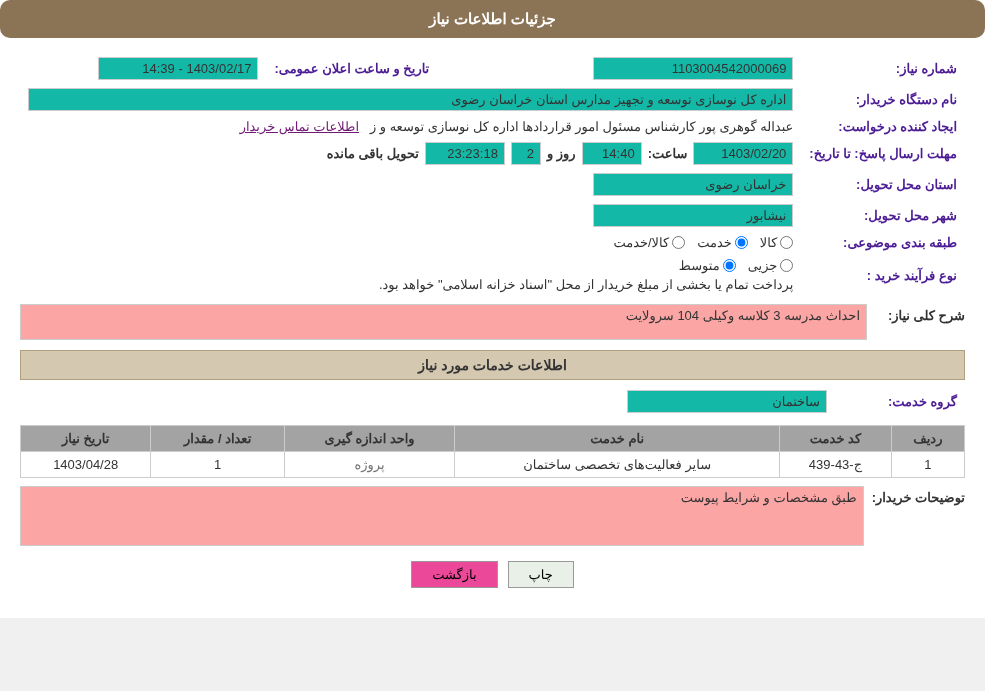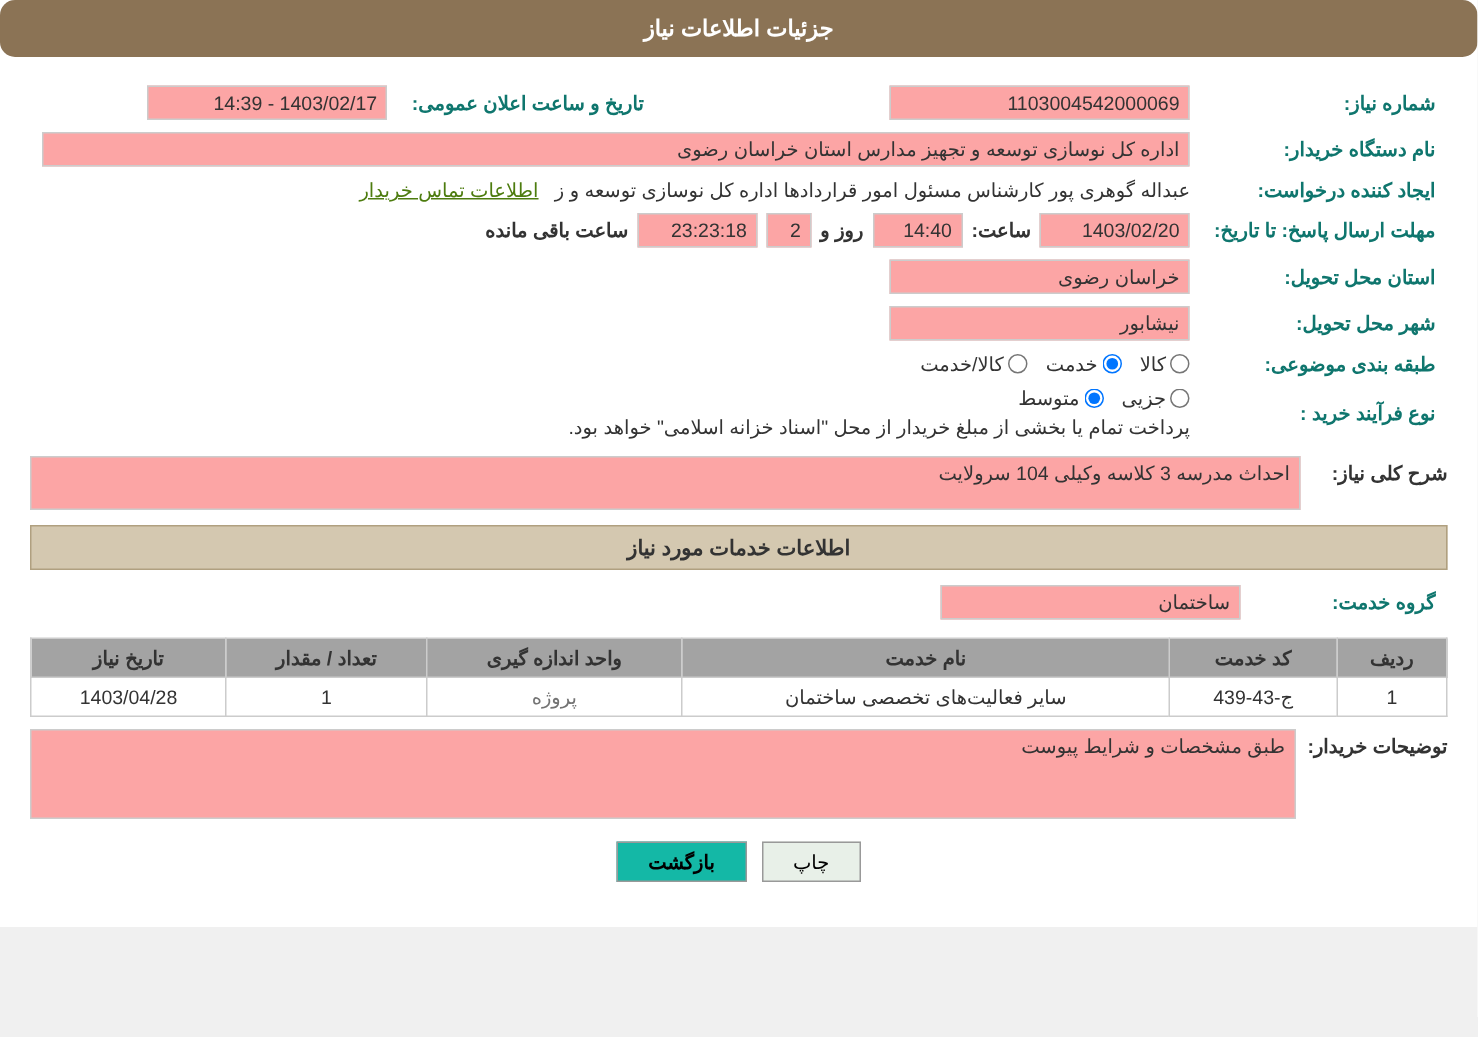--- a/index.html
+++ b/index.html
@@ -30,33 +30,33 @@
     .info-table {
       width: 100%;
       border-collapse: collapse;
       margin-bottom: 8px;
     }
     .info-table td {
       padding: 4px 8px;
       vertical-align: middle;
     }
     .label-cell {
-      color: #0f766e;
+      color: #4c1d95;
       font-weight: bold;
       text-align: right;
       white-space: nowrap;
       width: 130px;
     }
     .value-cell {
       text-align: right;
     }
     .input-box {
       border: 1px solid #ccc;
       padding: 3px 6px;
-      background: #fca5a5;
+      background: #14b8a6;
       display: inline-block;
       min-height: 22px;
     }
     .input-box-full {
       border: 1px solid #ccc;
       padding: 3px 6px;
       background: #fca5a5;
       display: block;
       width: 100%;
       min-height: 22px;
@@ -65,21 +65,21 @@
     .section-title {
       background: #d4c8b0;
       text-align: center;
       padding: 6px;
       font-weight: bold;
       font-size: 14px;
       margin: 10px 0 6px 0;
       border: 1px solid #b0a080;
     }
     .link-text {
-      color: #4d7c0f;
+      color: #701a75;
       text-decoration: underline;
       cursor: pointer;
     }
     .radio-group {
       display: flex;
       gap: 12px;
       align-items: center;
     }
     .radio-item {
       display: flex;
@@ -113,22 +113,21 @@
       padding: 5px 20px;
       border: 1px solid #999;
       cursor: pointer;
       font-family: Tahoma, Arial, sans-serif;
       font-size: 13px;
     }
     .btn-print {
       background: #e8f0e8;
     }
     .btn-back {
-      background: #14b8a6;
-      font-weight: bold;
+      background: #ec4899;
     }
     .desc-row {
       display: flex;
       align-items: flex-start;
       gap: 8px;
       margin-bottom: 6px;
     }
     .desc-label {
       font-weight: bold;
       white-space: nowrap;
@@ -191,21 +190,21 @@
       <tr>
         <td class="label-cell">مهلت ارسال پاسخ: تا تاریخ:</td>
         <td class="value-cell" colspan="3">
           <div class="time-row">
             <span class="input-box" style="min-width:100px; display:inline-block;">1403/02/20</span>
             <span class="inline-label">ساعت:</span>
             <span class="input-box" style="min-width:60px; display:inline-block;">14:40</span>
             <span class="inline-label">روز و</span>
             <span class="input-box" style="min-width:30px; display:inline-block;">2</span>
             <span class="input-box" style="min-width:80px; display:inline-block;">23:23:18</span>
-            <span class="inline-label">ساعت باقی مانده</span>
+            <span class="inline-label">تحویل باقی مانده</span>
           </div>
         </td>
       </tr>
 
       <tr>
         <td class="label-cell">استان محل تحویل:</td>
         <td class="value-cell" colspan="3">
           <span class="input-box" style="min-width:200px; display:inline-block;">خراسان رضوی</span>
         </td>
       </tr>

